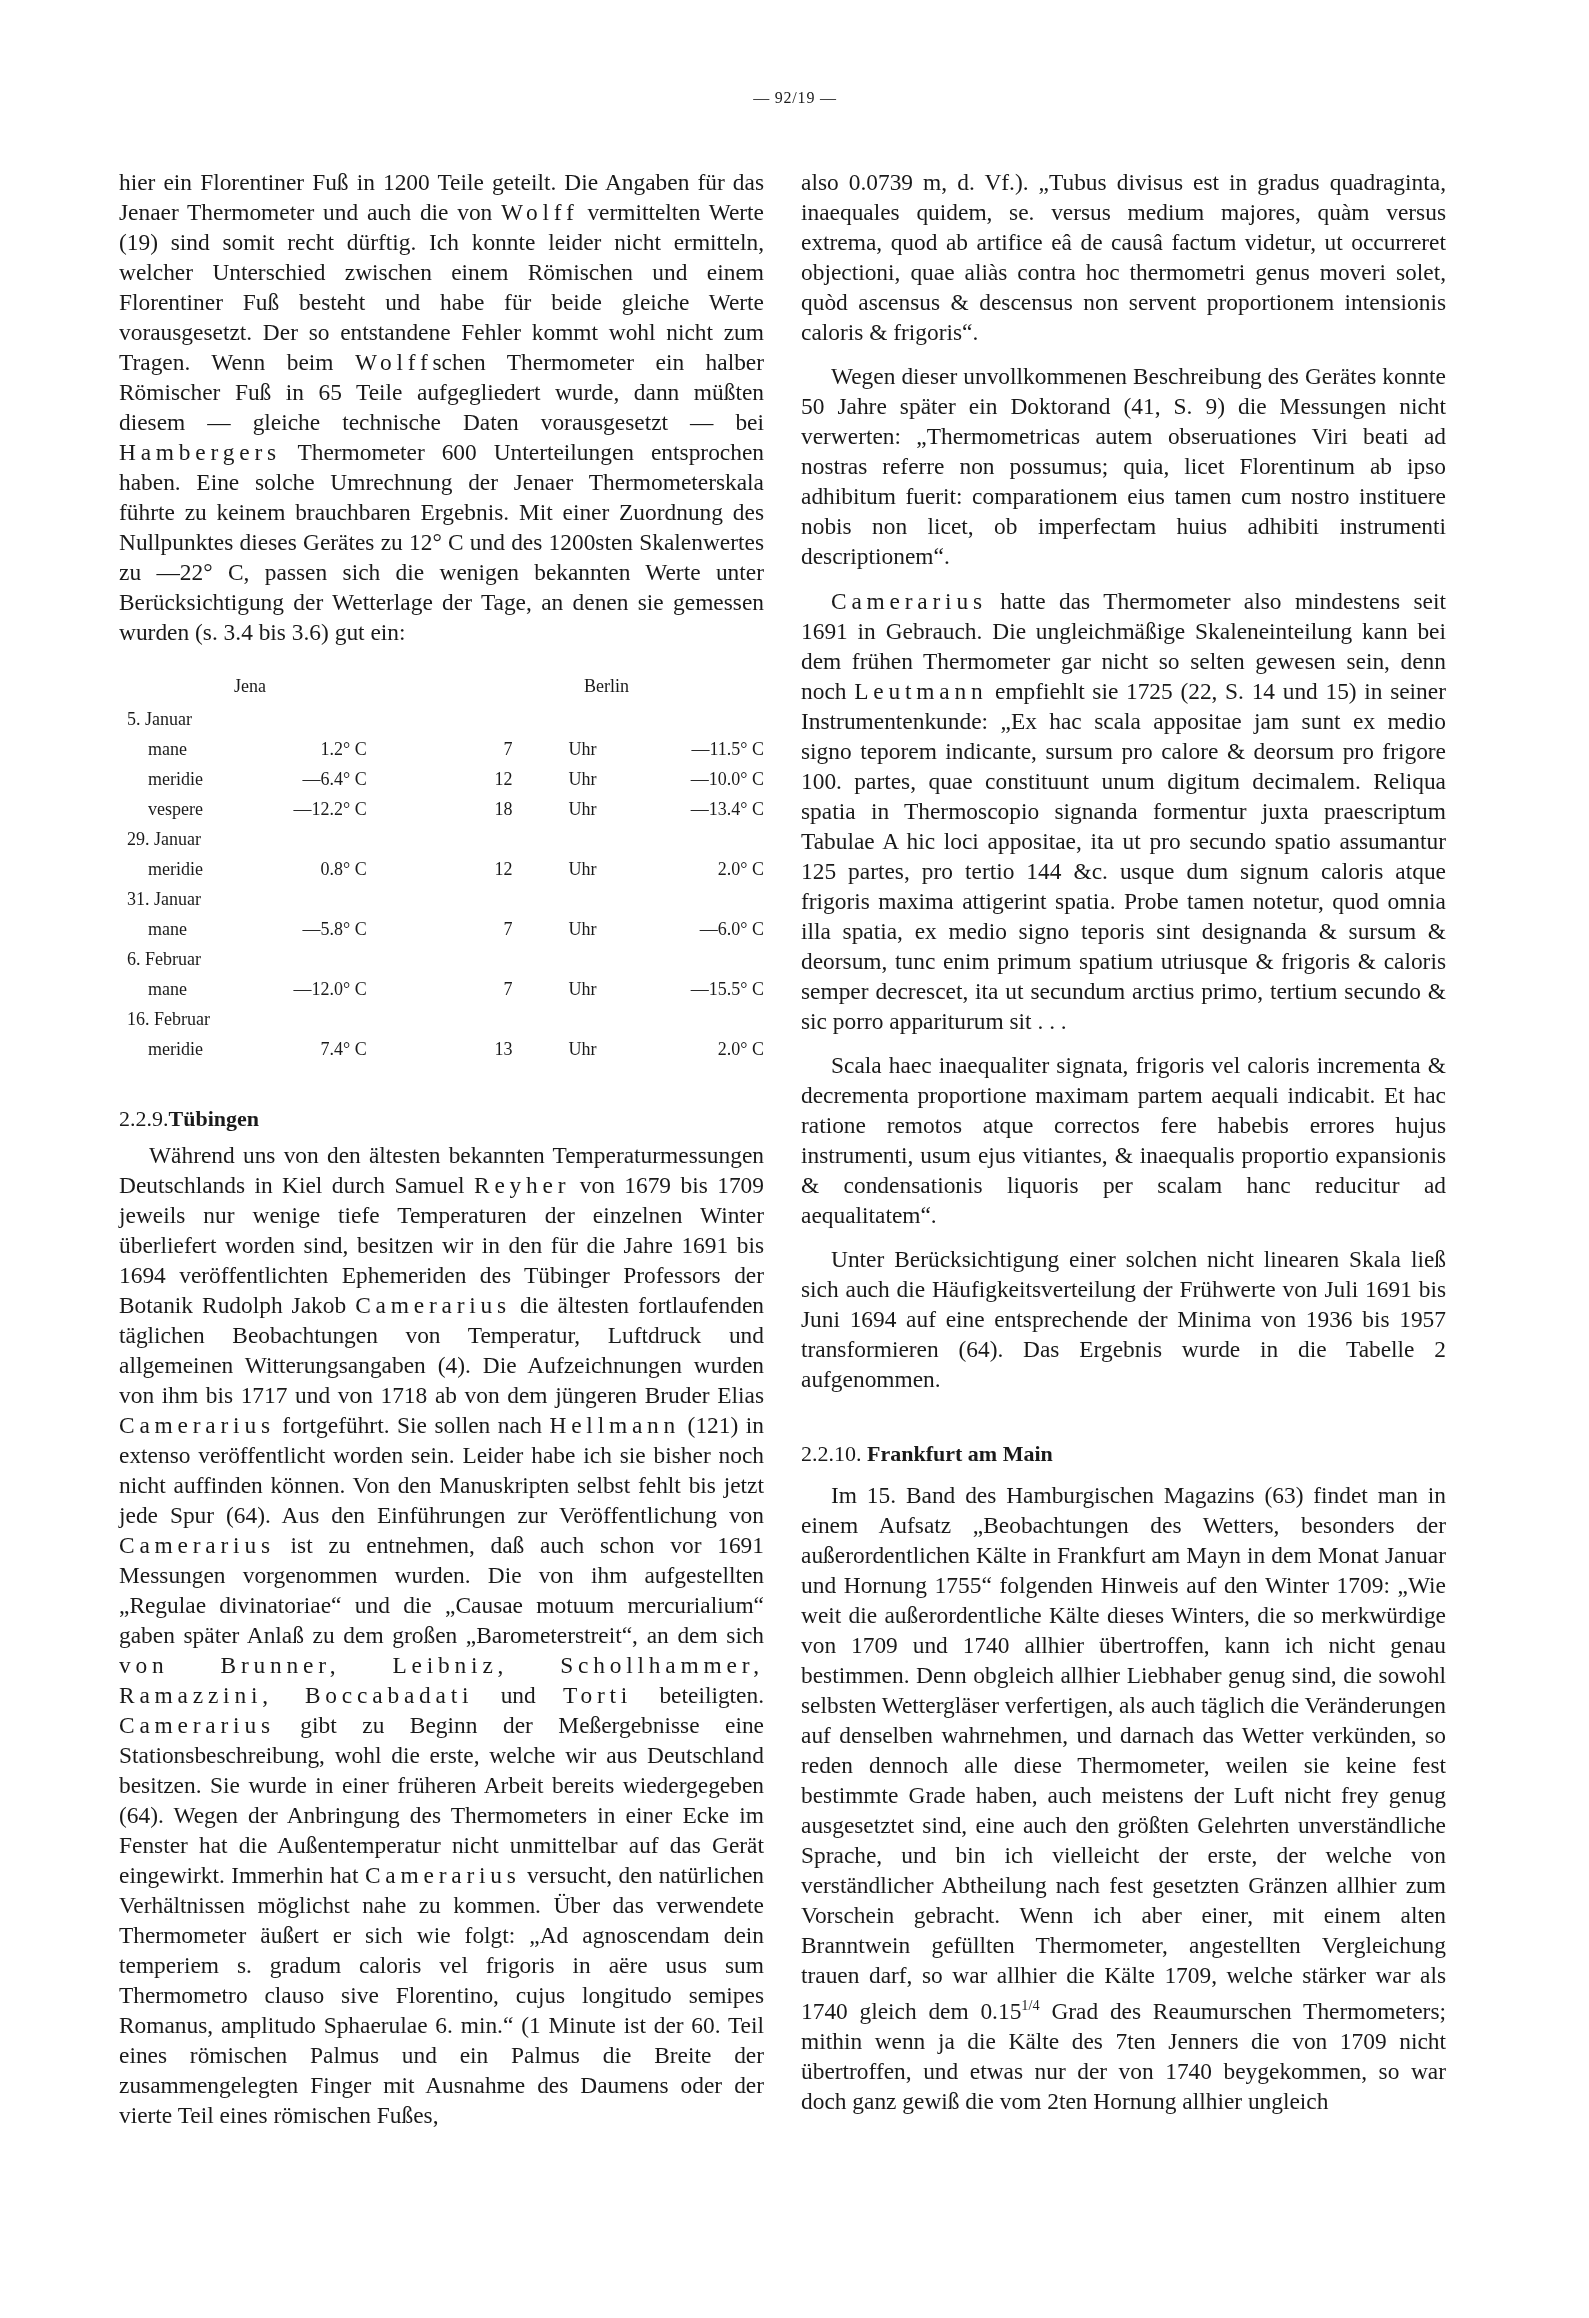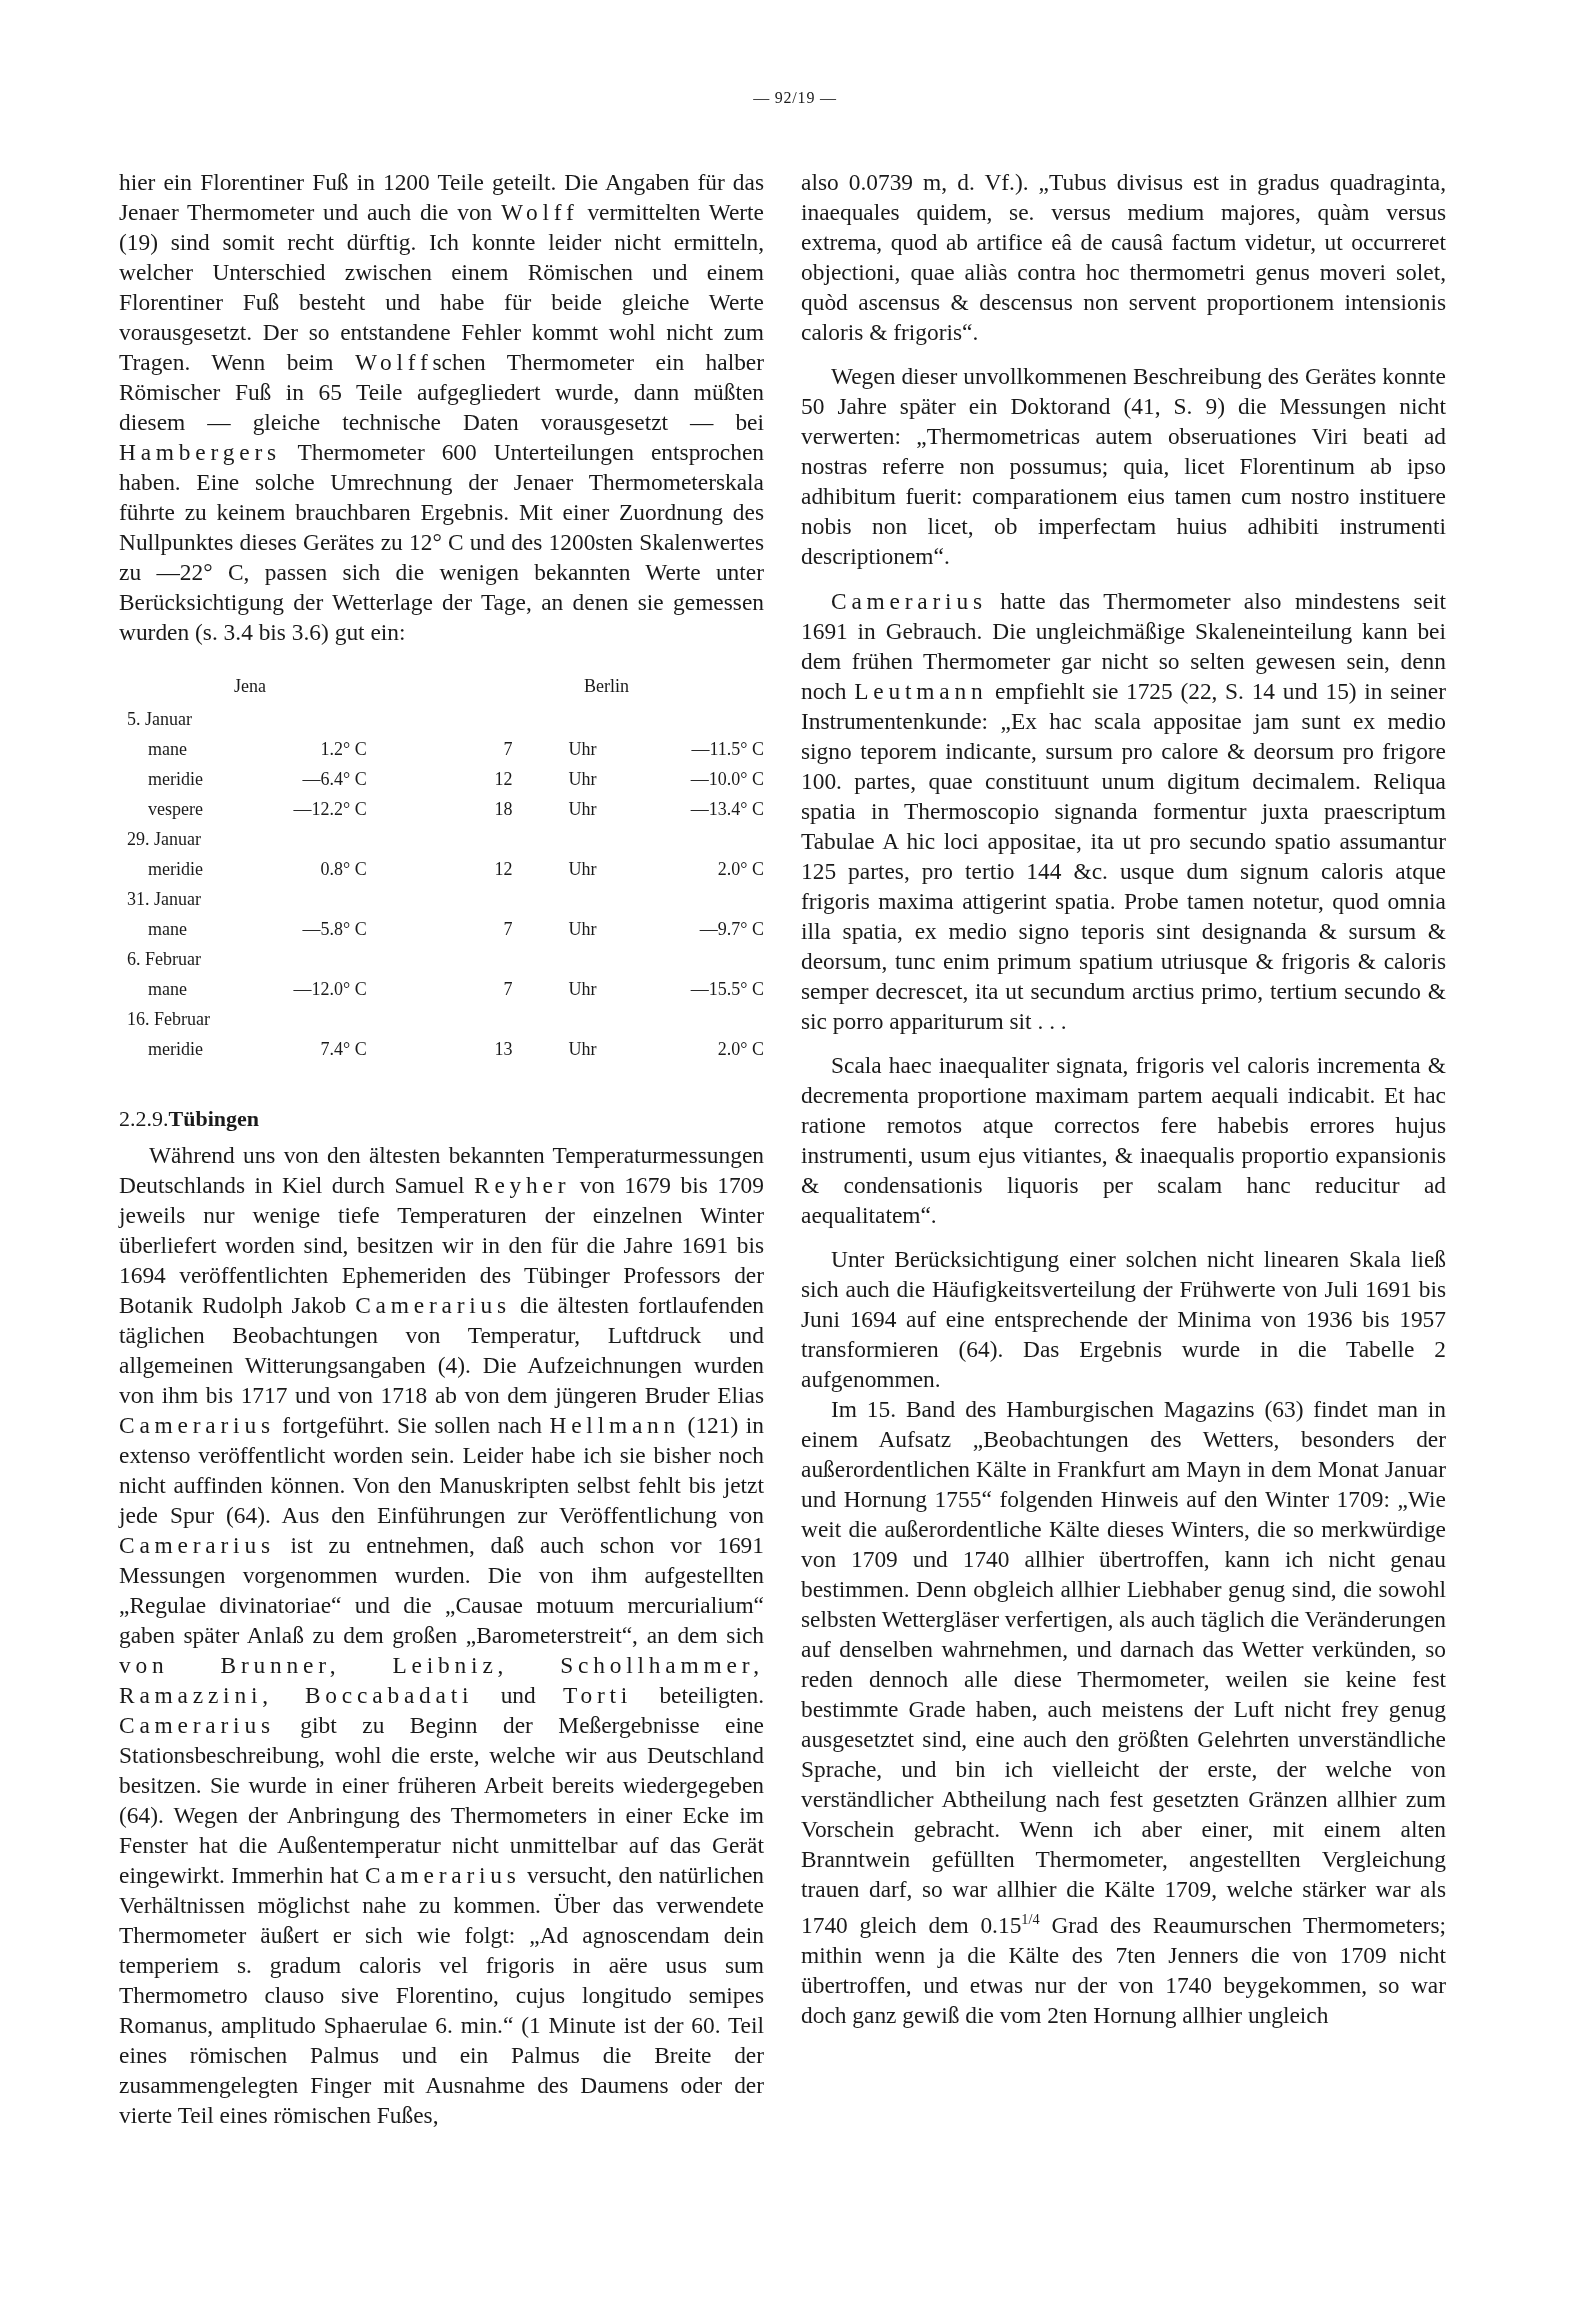--- a/index.html
+++ b/index.html
@@ -89,21 +89,21 @@
             <span class="bval">2.0° C</span>
           </div>
         </div>
         <div class="cmp-group">
           <div class="cmp-day">31. Januar</div>
           <div class="cmp-row">
             <span class="term">mane</span>
             <span class="jval">—5.8° C</span>
             <span class="hour">7</span>
             <span class="uhr">Uhr</span>
-            <span class="bval">—9.7° C</span>
+            <span class="bval">—6.0° C</span>
           </div>
         </div>
         <div class="cmp-group">
           <div class="cmp-day">6. Februar</div>
           <div class="cmp-row">
             <span class="term">mane</span>
             <span class="jval">—12.0° C</span>
             <span class="hour">7</span>
             <span class="uhr">Uhr</span>
             <span class="bval">—15.5° C</span>
@@ -127,16 +127,17 @@
   <p class="indent"><span>Während uns von den ältesten bekannten Temperaturmessungen Deutschlands in Kiel durch Samuel </span><span class="sp">Reyher</span><span> von 1679 bis 1709 jeweils nur wenige tiefe Temperaturen der einzelnen Winter überliefert worden sind, besitzen wir in den für die Jahre 1691 bis 1694 veröffentlichten Ephemeriden des Tübinger Professors der Botanik Rudolph Jakob </span><span class="sp">Camerarius</span><span> die ältesten fortlaufenden täglichen Beobachtungen von Temperatur, Luftdruck und allgemeinen Witterungsangaben (4). Die Aufzeichnungen wurden von ihm bis 1717 und von 1718 ab von dem jüngeren Bruder Elias </span><span class="sp">Camerarius</span><span> fortgeführt. Sie sollen nach </span><span class="sp">Hellmann</span><span> (121) in extenso veröffentlicht worden sein. Leider habe ich sie bisher noch nicht auffinden können. Von den Manuskripten selbst fehlt bis jetzt jede Spur (64). Aus den Einführungen zur Veröffentlichung von </span><span class="sp">Camerarius</span><span> ist zu entnehmen, daß auch schon vor 1691 Messungen vorgenommen wurden. Die von ihm aufgestellten „Regulae divinatoriae“ und die „Causae motuum mercurialium“ gaben später Anlaß zu dem großen „Barometerstreit“, an dem sich </span><span class="sp">von Brunner, Leibniz, Schollhammer, Ramazzini, Boccabadati</span><span> und </span><span class="sp">Torti</span><span> beteiligten. </span><span class="sp">Camerarius</span><span> gibt zu Beginn der Meßergebnisse eine Stationsbeschreibung, wohl die erste, welche wir aus Deutschland besitzen. Sie wurde in einer früheren Arbeit bereits wiedergegeben (64). Wegen der Anbringung des Thermometers in einer Ecke im Fenster hat die Außentemperatur nicht unmittelbar auf das Gerät eingewirkt. Immerhin hat </span><span class="sp">Camerarius</span><span> versucht, den natürlichen Verhältnissen möglichst nahe zu kommen. Über das verwendete Thermometer äußert er sich wie folgt: „Ad agnoscendam dein temperiem s. gradum caloris vel frigoris in aëre usus sum Thermometro clauso sive Florentino, cujus longitudo semipes Romanus, amplitudo Sphaerulae 6. min.“ (1 Minute ist der 60. Teil eines römischen Palmus und ein Palmus die Breite der zusammengelegten Finger mit Ausnahme des Daumens oder der vierte Teil eines römischen Fußes,</span></p>
 </div>
 
 <div class="col col-right">
   <p>also 0.0739 m, d. Vf.). „Tubus divisus est in gradus quadraginta, inaequales quidem, se. versus medium majores, quàm versus extrema, quod ab artifice eâ de causâ factum videtur, ut occurreret objectioni, quae aliàs contra hoc thermometri genus moveri solet, quòd ascensus &amp; descensus non servent proportionem intensionis caloris &amp; frigoris“.</p>
   <p class="indent gap">Wegen dieser unvollkommenen Beschreibung des Gerätes konnte 50 Jahre später ein Doktorand (41, S. 9) die Messungen nicht verwerten: „Thermometricas autem obseruationes Viri beati ad nostras referre non possumus; quia, licet Florentinum ab ipso adhibitum fuerit: comparationem eius tamen cum nostro instituere nobis non licet, ob imperfectam huius adhibiti instrumenti descriptionem“.</p>
   <p class="indent gap"><span class="sp">Camerarius</span><span> hatte das Thermometer also mindestens seit 1691 in Gebrauch. Die ungleichmäßige Skaleneinteilung kann bei dem frühen Thermometer gar nicht so selten gewesen sein, denn noch </span><span class="sp">Leutmann</span><span> empfiehlt sie 1725 (22, S. 14 und 15) in seiner Instrumentenkunde: „Ex hac scala appositae jam sunt ex medio signo teporem indicante, sursum pro calore &amp; deorsum pro frigore 100. partes, quae constituunt unum digitum decimalem. Reliqua spatia in Thermoscopio signanda formentur juxta praescriptum Tabulae A hic loci appositae, ita ut pro secundo spatio assumantur 125 partes, pro tertio 144 &amp;c. usque dum signum caloris atque frigoris maxima attigerint spatia. Probe tamen notetur, quod omnia illa spatia, ex medio signo teporis sint designanda &amp; sursum &amp; deorsum, tunc enim primum spatium utriusque &amp; frigoris &amp; caloris semper decrescet, ita ut secundum arctius primo, tertium secundo &amp; sic porro appariturum sit . . .</span></p>
   <p class="indent gap">Scala haec inaequaliter signata, frigoris vel caloris incrementa &amp; decrementa proportione maximam partem aequali indicabit. Et hac ratione remotos atque correctos fere habebis errores hujus instrumenti, usum ejus vitiantes, &amp; inaequalis proportio expansionis &amp; condensationis liquoris per scalam hanc reducitur ad aequalitatem“.</p>
   <p class="indent gap">Unter Berücksichtigung einer solchen nicht linearen Skala ließ sich auch die Häufigkeitsverteilung der Frühwerte von Juli 1691 bis Juni 1694 auf eine entsprechende der Minima von 1936 bis 1957 transformieren (64). Das Ergebnis wurde in die Tabelle 2 aufgenommen.</p>
 
+  <p class="heading heading-r"><span>2.2.10.</span> <b>Frankfurt am Main</b></p>
 
   <p class="indent"><span>Im 15. Band des Hamburgischen Magazins (63) findet man in einem Aufsatz „Beobachtungen des Wetters, besonders der außerordentlichen Kälte in Frankfurt am Mayn in dem Monat Januar und Hornung 1755“ folgenden Hinweis auf den Winter 1709: „Wie weit die außerordentliche Kälte dieses Winters, die so merkwürdige von 1709 und 1740 allhier übertroffen, kann ich nicht genau bestimmen. Denn obgleich allhier Liebhaber genug sind, die sowohl selbsten Wettergläser verfertigen, als auch täglich die Veränderungen auf denselben wahrnehmen, und darnach das Wetter verkünden, so reden dennoch alle diese Thermometer, weilen sie keine fest bestimmte Grade haben, auch meistens der Luft nicht frey genug ausgesetztet sind, eine auch den größten Gelehrten unverständliche Sprache, und bin ich vielleicht der erste, der welche von verständlicher Abtheilung nach fest gesetzten Gränzen allhier zum Vorschein gebracht. Wenn ich aber einer, mit einem alten Branntwein gefüllten Thermometer, angestellten Vergleichung trauen darf, so war allhier die Kälte 1709, welche stärker war als 1740 gleich dem 0.15</span><sup style="font-size:14.3px">1/4</sup><span> Grad des Reaumurschen Thermometers; mithin wenn ja die Kälte des 7ten Jenners die von 1709 nicht übertroffen, und etwas nur der von 1740 beygekommen, so war doch ganz gewiß die vom 2ten Hornung allhier ungleich</span></p>
 </div>
 
 
 </body></html>

